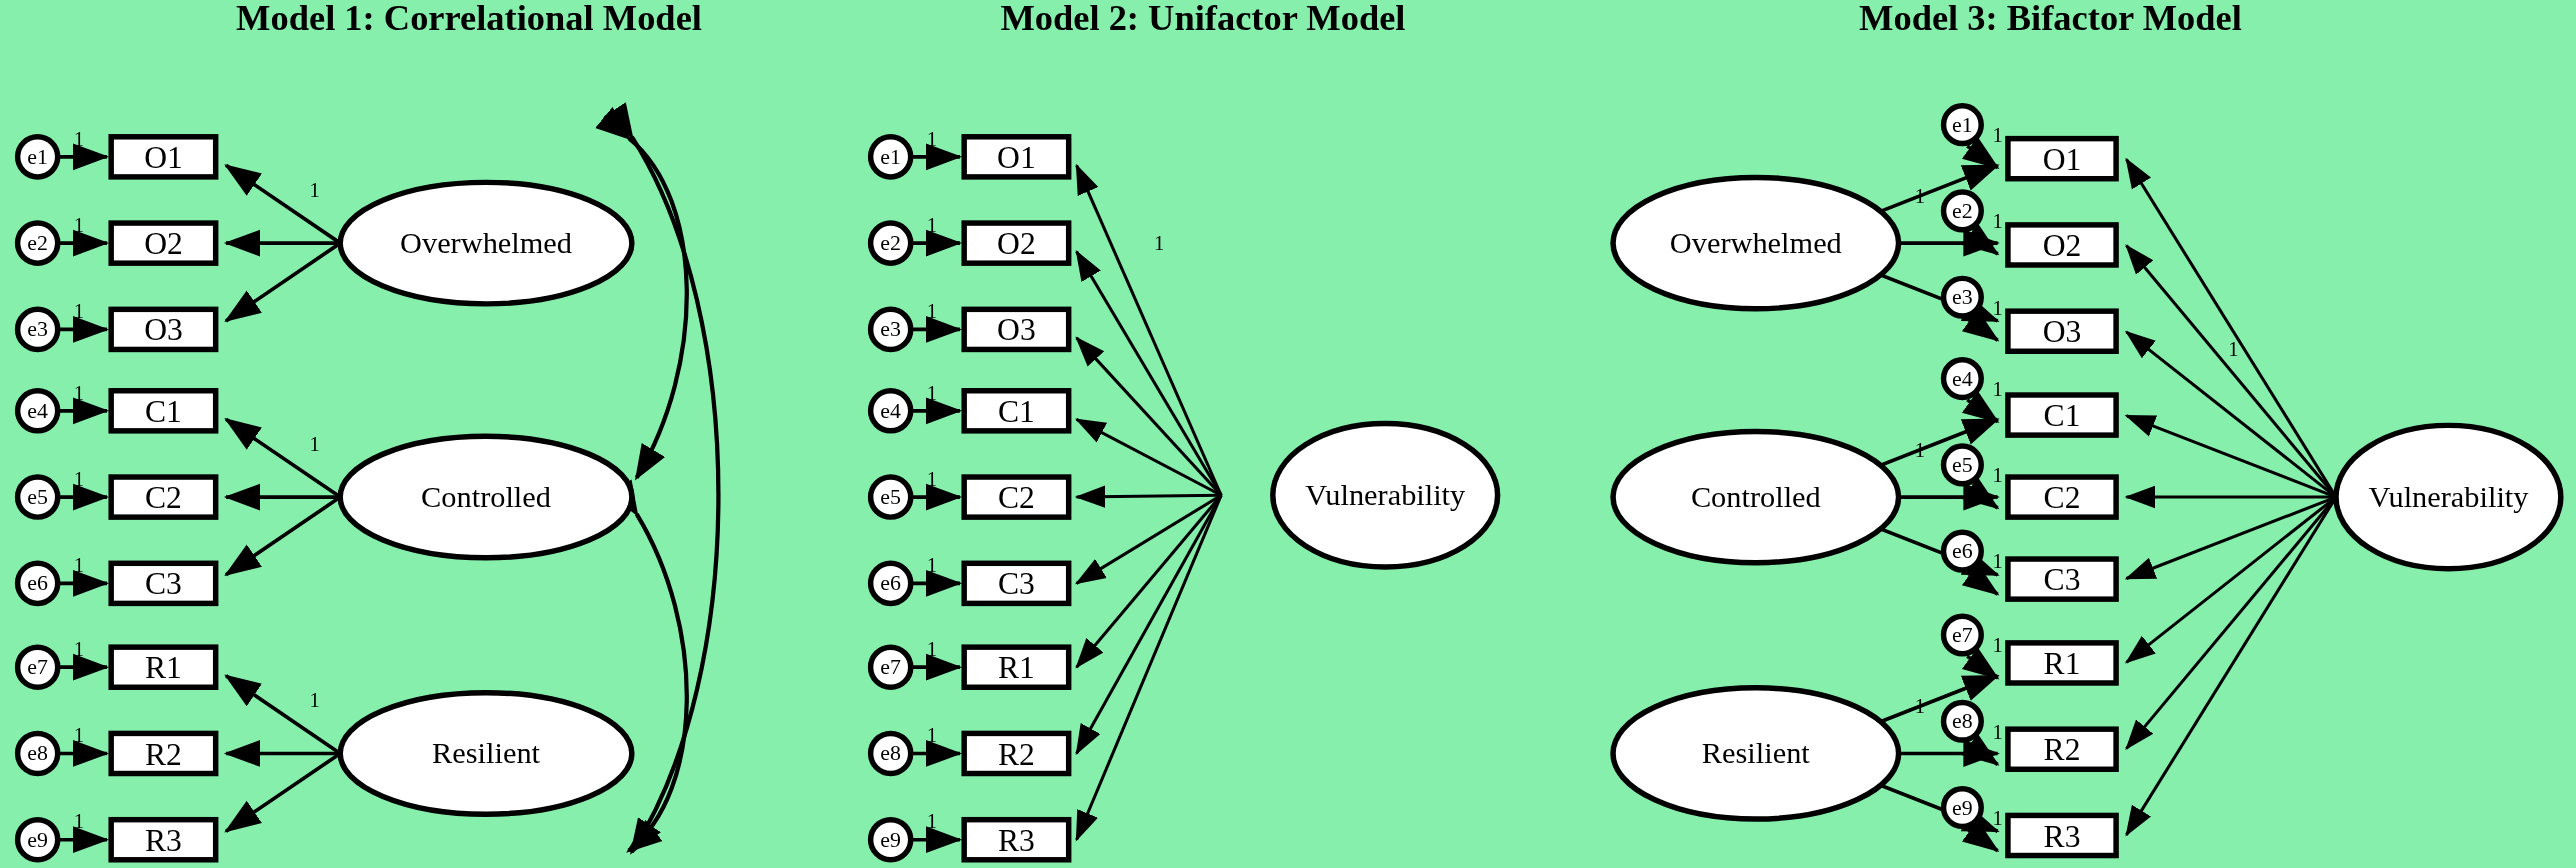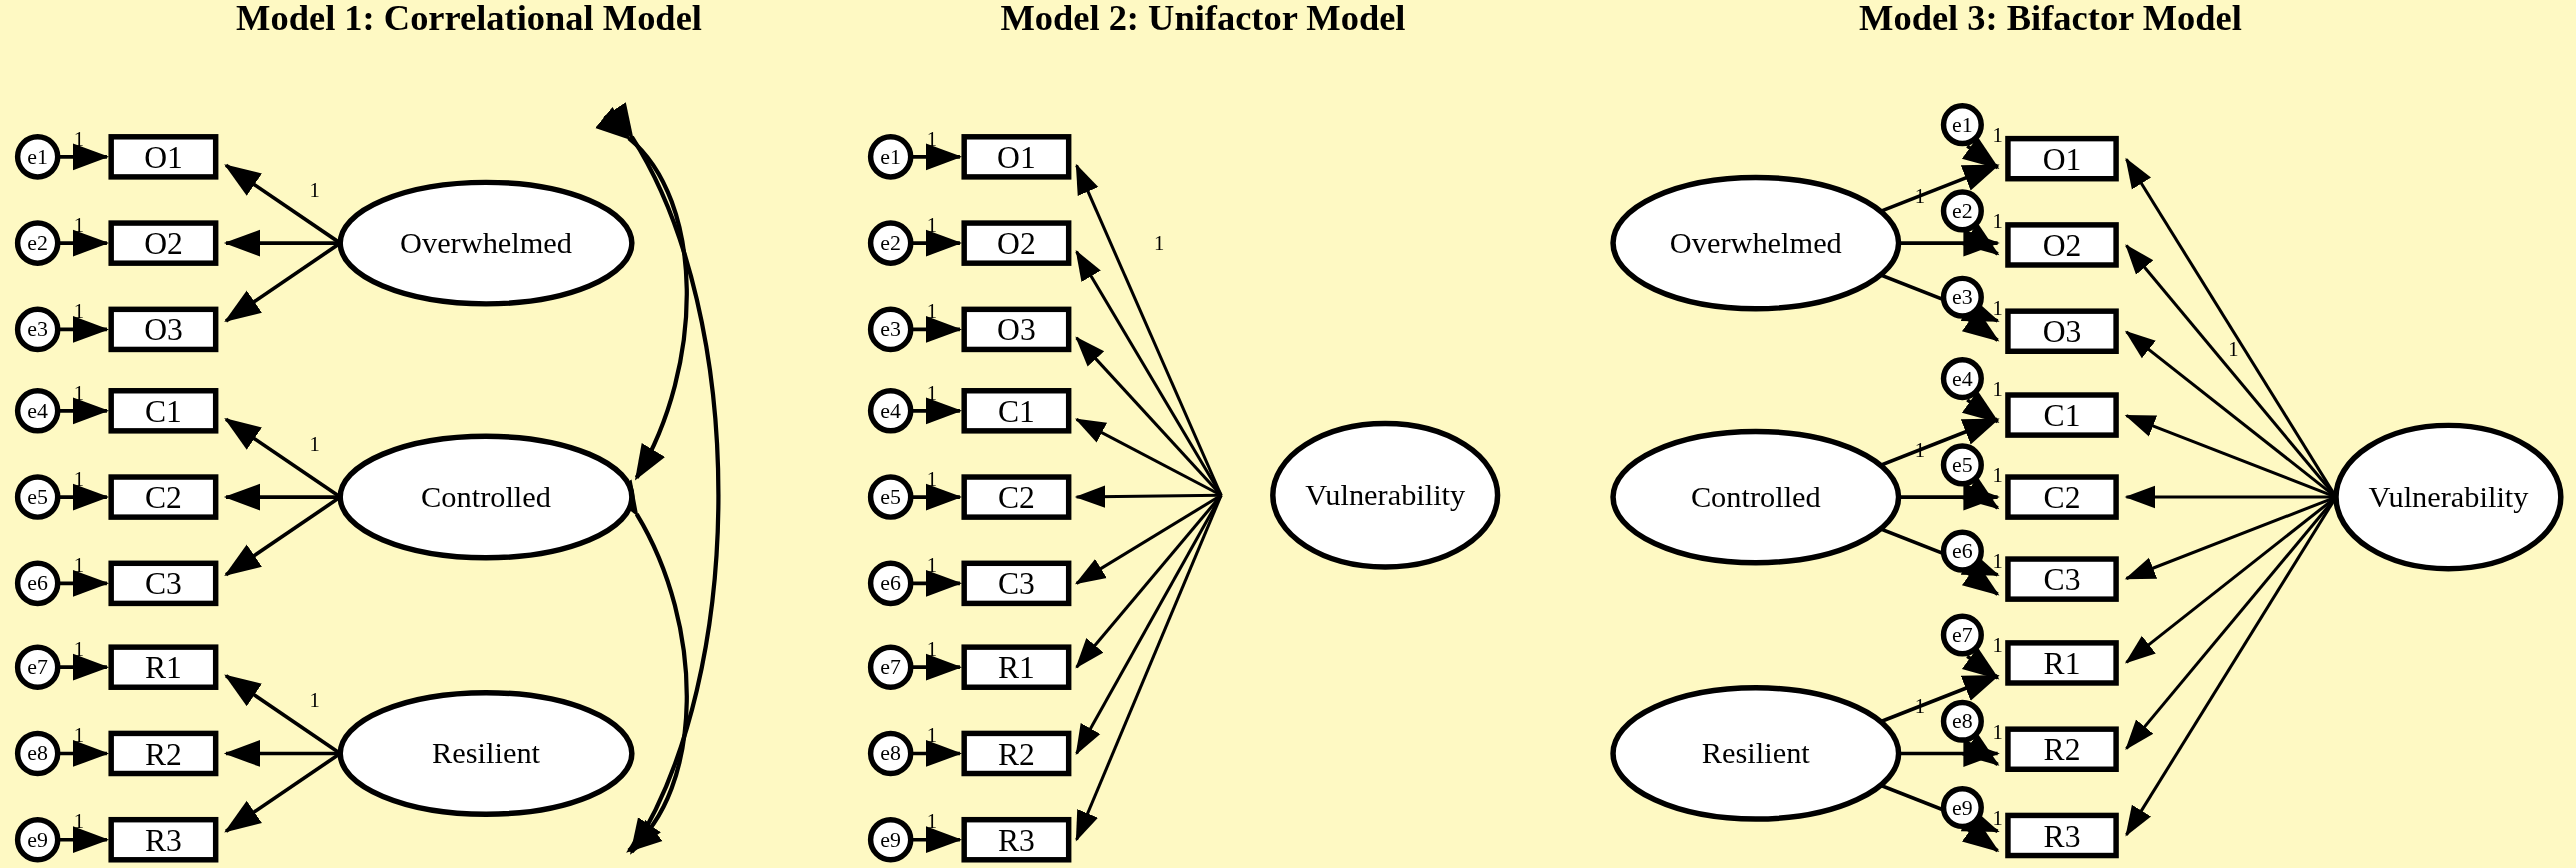--- a/index.html
+++ b/index.html
@@ -1,18 +1,18 @@
 <!DOCTYPE html>
 <html style="font-size:9.7px"><head>
 <meta charset="utf-8">
 <style>
   html,body{margin:0;padding:0;background:#ffffff;}
   body{width:2576px;height:869px;overflow:hidden;
        font-family:"Liberation Serif","DejaVu Serif",serif;}
-  #stage{position:relative;width:2576px;height:869px;background:#fef9c3;}
+  #stage{position:relative;width:2576px;height:869px;background:#86efac;}
   svg#diagram{position:absolute;left:0;top:0;width:2576px;height:869px;display:block;}
   .title-txt{font-family:"Liberation Serif","DejaVu Serif",serif;
              font-weight:bold;font-size:60px;fill:#000;text-anchor:middle;}
   .box-rect{fill:#ffffff;stroke:#000000;stroke-width:9;}
   .box-lbl{font-family:"Liberation Serif","DejaVu Serif",serif;
            font-size:52px;fill:#000;text-anchor:middle;dominant-baseline:central;}
   .err-circ{fill:#ffffff;stroke:#000000;stroke-width:9;}
   .err-lbl{font-family:"Liberation Serif","DejaVu Serif",serif;
            font-size:36px;fill:#000;text-anchor:middle;dominant-baseline:central;}
   .fac-ell{fill:#ffffff;stroke:#000000;stroke-width:9;}

